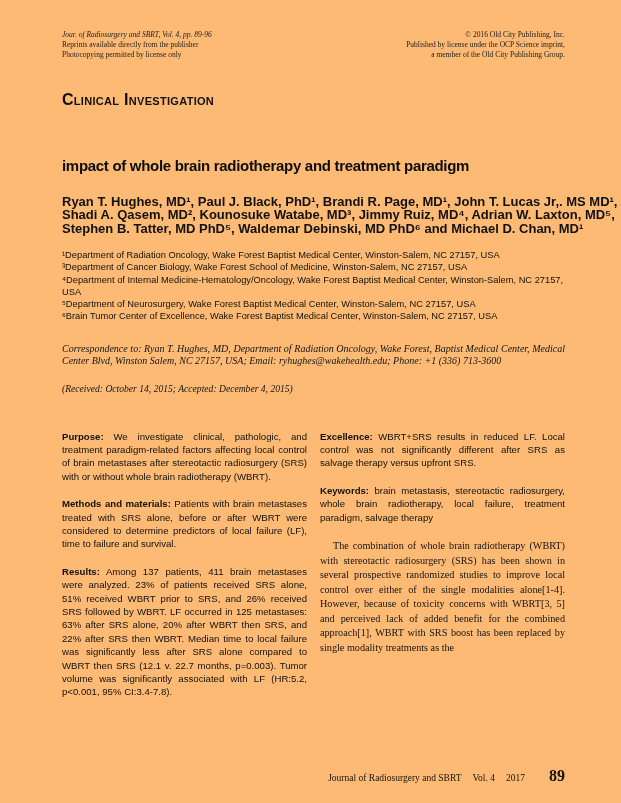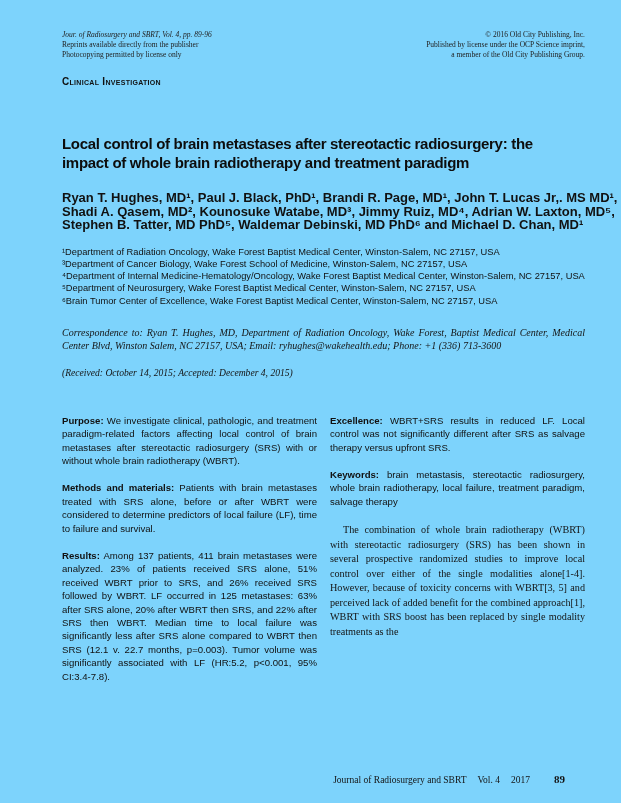--- a/index.html
+++ b/index.html
@@ -1,38 +1,38 @@
 <!DOCTYPE html>
 <html><head>
 <meta charset="utf-8">
 <style>
   html,body{margin:0;padding:0;background:#e8e8e8;}
   .page{
     position:relative;
     width:621px;height:803px;
     margin:0 auto;
-    background:#7dd3fc;
+    background:#fdba74;
     box-sizing:border-box;
-    padding:30px 36px 0 62px;
+    padding:30px 56px 0 62px;
     color:#151515;
     overflow:hidden;
   }
 
   
   .masthead{display:flex;justify-content:space-between;align-items:flex-start;
     font-family:"Liberation Serif","DejaVu Serif",serif;
     font-size:7.5px;line-height:10px;color:#222;}
   .mast-left div:first-child{font-style:italic;}
   .mast-right{text-align:right;margin-left:16px;}
 
   
   .section-label{
-    margin-top:16px;
+    margin-top:31px;
     font-family:"Liberation Sans","DejaVu Sans",sans-serif;
-    font-weight:bold;font-size:10px;letter-spacing:.3px;
+    font-weight:bold;font-size:16px;letter-spacing:.3px;
     font-variant:small-caps;color:#111;}
 
   
   .title{
     margin:48px 0 0 0;
     font-family:"Liberation Sans","DejaVu Sans",sans-serif;
     font-weight:bold;font-size:15px;line-height:18.5px;letter-spacing:-0.3px;
     color:#0d0d0d;}
   .title div{white-space:nowrap;}
 
@@ -70,21 +70,21 @@
   .intro-text{margin:15px 0 0 0;
     font-family:"Liberation Serif","DejaVu Serif",serif;
     font-size:10.2px;line-height:14.5px;text-align:justify;
     text-indent:13px;color:#141414;}
 
   
   .footer{position:absolute;right:56px;bottom:18px;
     font-family:"Liberation Serif","DejaVu Serif",serif;
     font-size:9.5px;color:#141414;white-space:nowrap;}
   .footer .sp{margin-left:11px;}
-  .footer .pagenum{margin-left:24px;font-weight:bold;font-size:11px;}
+  .footer .pagenum{margin-left:24px;font-weight:bold;font-size:16px;}
 </style>
 </head>
 <body>
 
 <div class="page">
 
   <div class="masthead">
     <div class="mast-left">
       <div>Jour. of Radiosurgery and SBRT, Vol. 4, pp. 89-96</div>
       <div>Reprints available directly from the publisher</div>
@@ -93,21 +93,20 @@
     <div class="mast-right">
       <div>© 2016 Old City Publishing, Inc.</div>
       <div>Published by license under the OCP Science imprint,</div>
       <div>a member of the Old City Publishing Group.</div>
     </div>
   </div>
 
   <div class="section-label">Clinical Investigation</div>
 
   <h1 class="title">
-    <div>Local control of brain metastases after stereotactic radiosurgery: the</div>
     <div>impact of whole brain radiotherapy and treatment paradigm</div>
   </h1>
 
   <div class="authors">
     <div>Ryan T. Hughes, MD¹, Paul J. Black, PhD¹, Brandi R. Page, MD¹, John T. Lucas Jr,. MS MD¹,</div>
     <div>Shadi A. Qasem, MD², Kounosuke Watabe, MD³, Jimmy Ruiz, MD⁴, Adrian W. Laxton, MD⁵,</div>
     <div>Stephen B. Tatter, MD PhD⁵, Waldemar Debinski, MD PhD⁶ and Michael D. Chan, MD¹</div>
   </div>
 
   <div class="affiliations">

